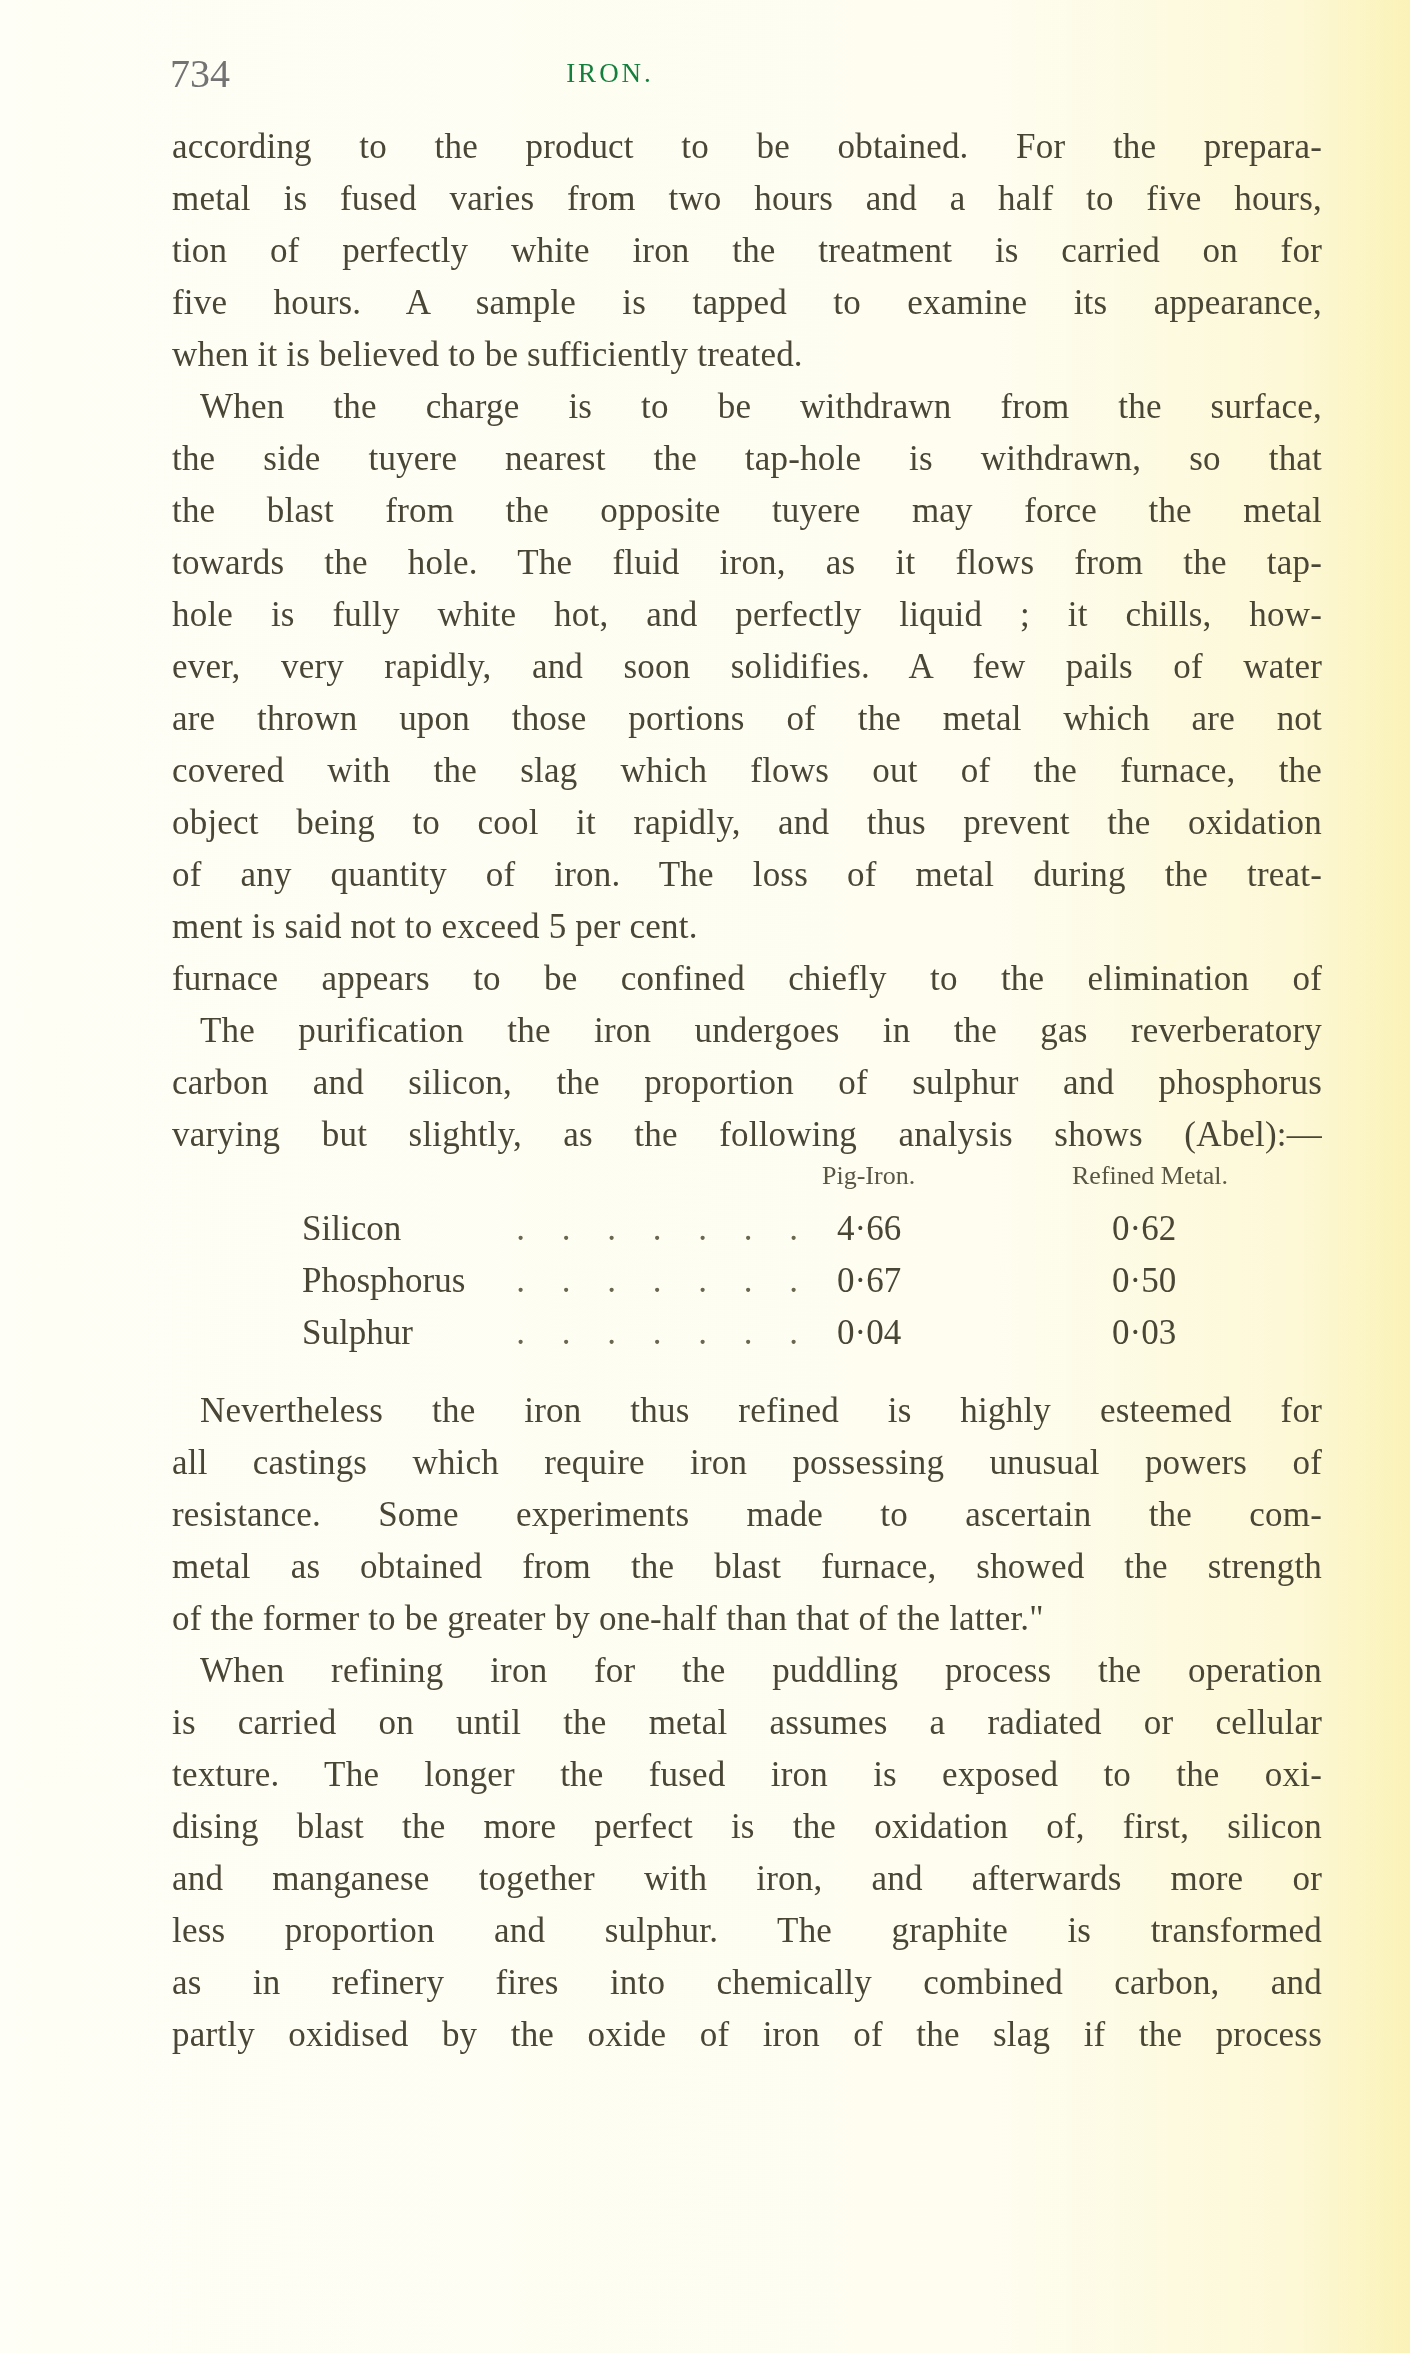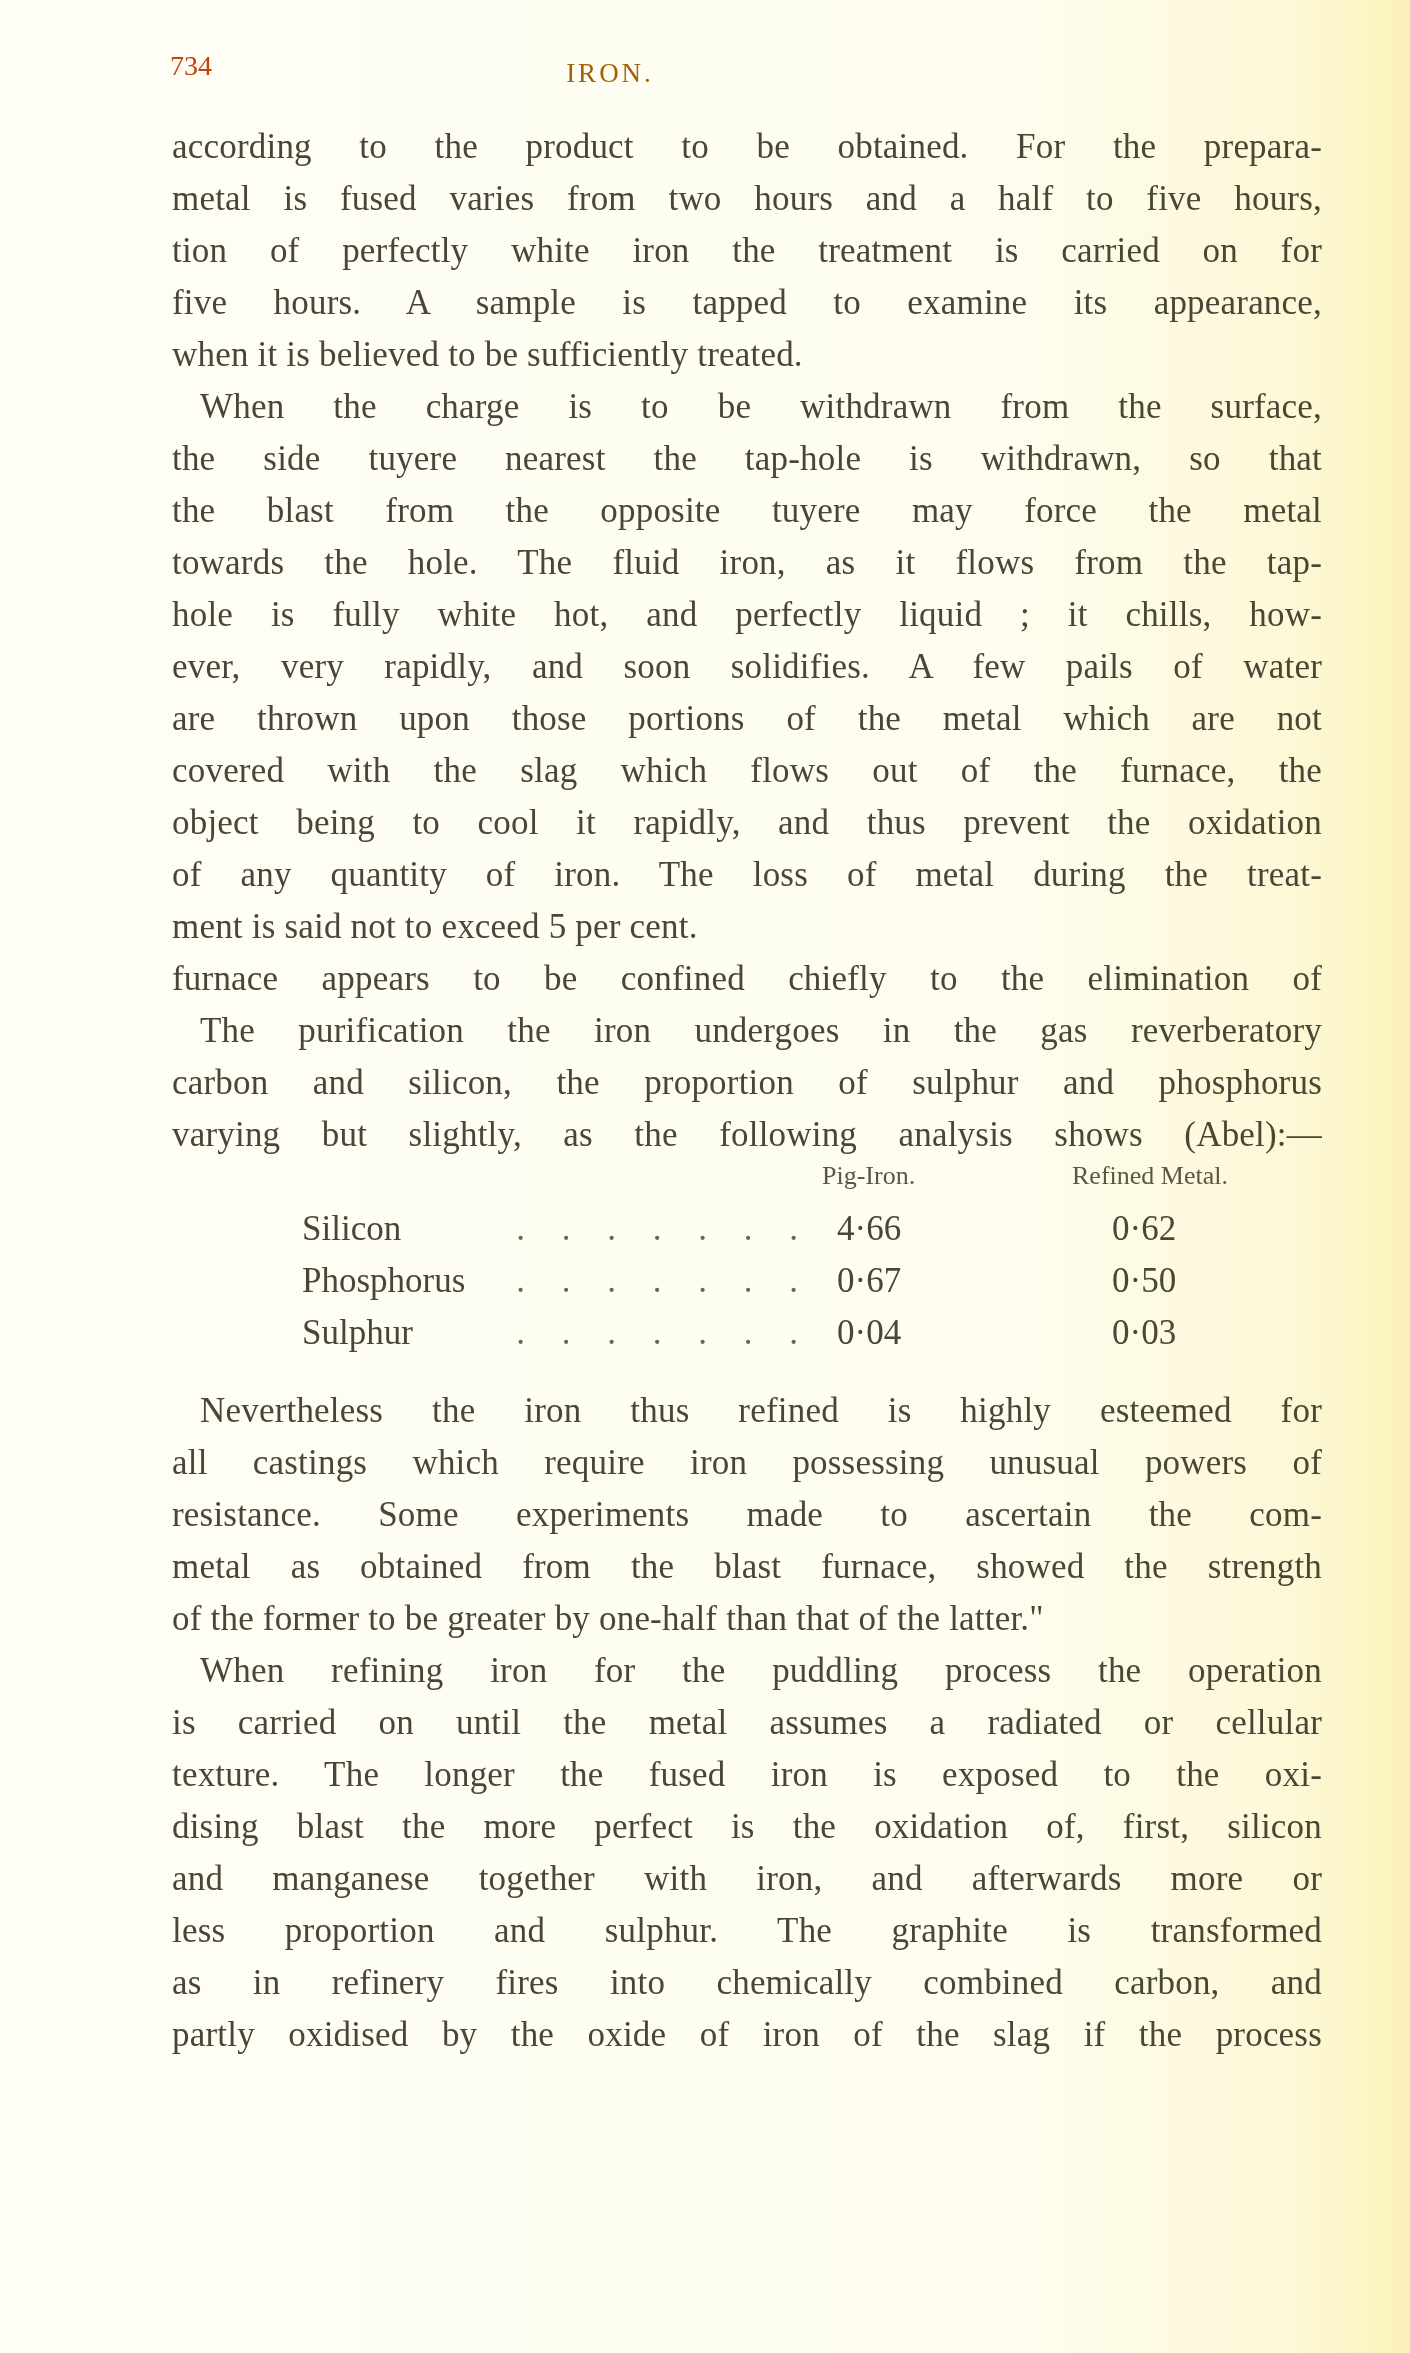--- a/index.html
+++ b/index.html
@@ -5,22 +5,22 @@
   html, body { margin: 0; padding: 0; }
   body {
     width: 1410px; height: 2353px; overflow: hidden;
     background: linear-gradient(90deg, #fefef6 0%, #fefdf0 70%, #fdf8d6 92%, #fbf2b8 100%);
     font-family: "Liberation Serif", "DejaVu Serif", serif;
     color: #4a4636;
     position: relative;
   }
   .page { position: absolute; left: 0; top: 0; width: 1410px; height: 2353px; }
   .running-head { position: absolute; top: 50px; left: 170px; width: 1160px; height: 50px; }
-  .page-number { position: absolute; left: 0; top: 0; font-size: 28px; color: #c2410c; }
-  .running-title { position: absolute; left: 0; width: 880px; text-align: center; top: 8px; font-size: 27px; letter-spacing: 3px; color: #a16207; }
+  .page-number { position: absolute; left: 0; top: 0; font-size: 40px; color: #737373; }
+  .running-title { position: absolute; left: 0; width: 880px; text-align: center; top: 8px; font-size: 27px; letter-spacing: 3px; color: #15803d; }
   .body { position: absolute; left: 172px; top: 121px; width: 1150px; }
   .line { font-size: 35px; line-height: 52px; height: 52px; white-space: nowrap; text-align: justify; text-align-last: justify; letter-spacing: 0.2px; }
   .line.last { text-align-last: left; }
   .line.indent { padding-left: 28px; }
   .table { position: relative; height: 220px; margin-bottom: 4px; }
   .th { position: absolute; top: 0; font-size: 26px; color: #5a5644; }
   .th.pig { left: 650px; }
   .th.ref { left: 900px; }
   .tr { position: absolute; left: 130px; width: 1000px; height: 52px; font-size: 35px; }
   .tr .name { position: absolute; left: 0; }

